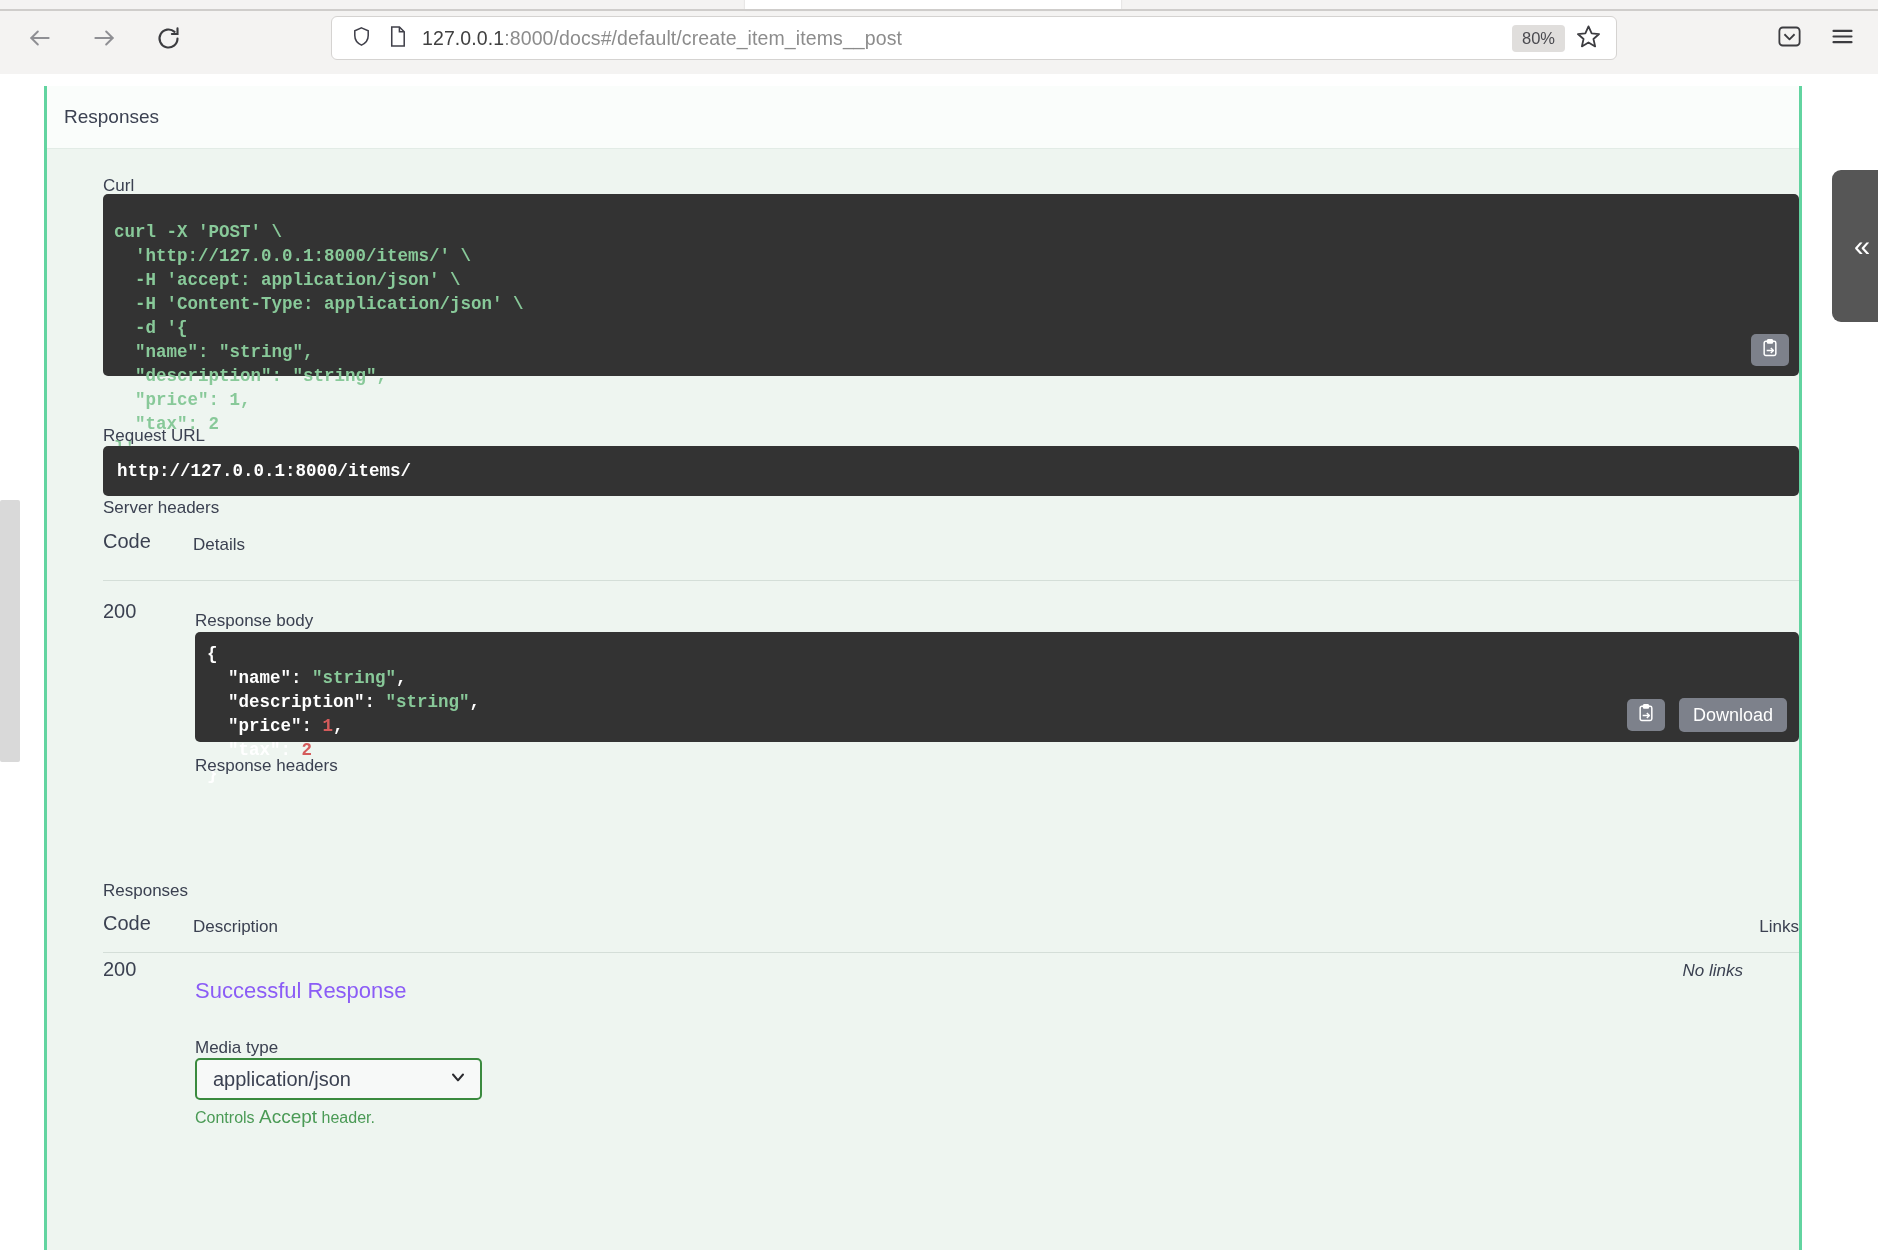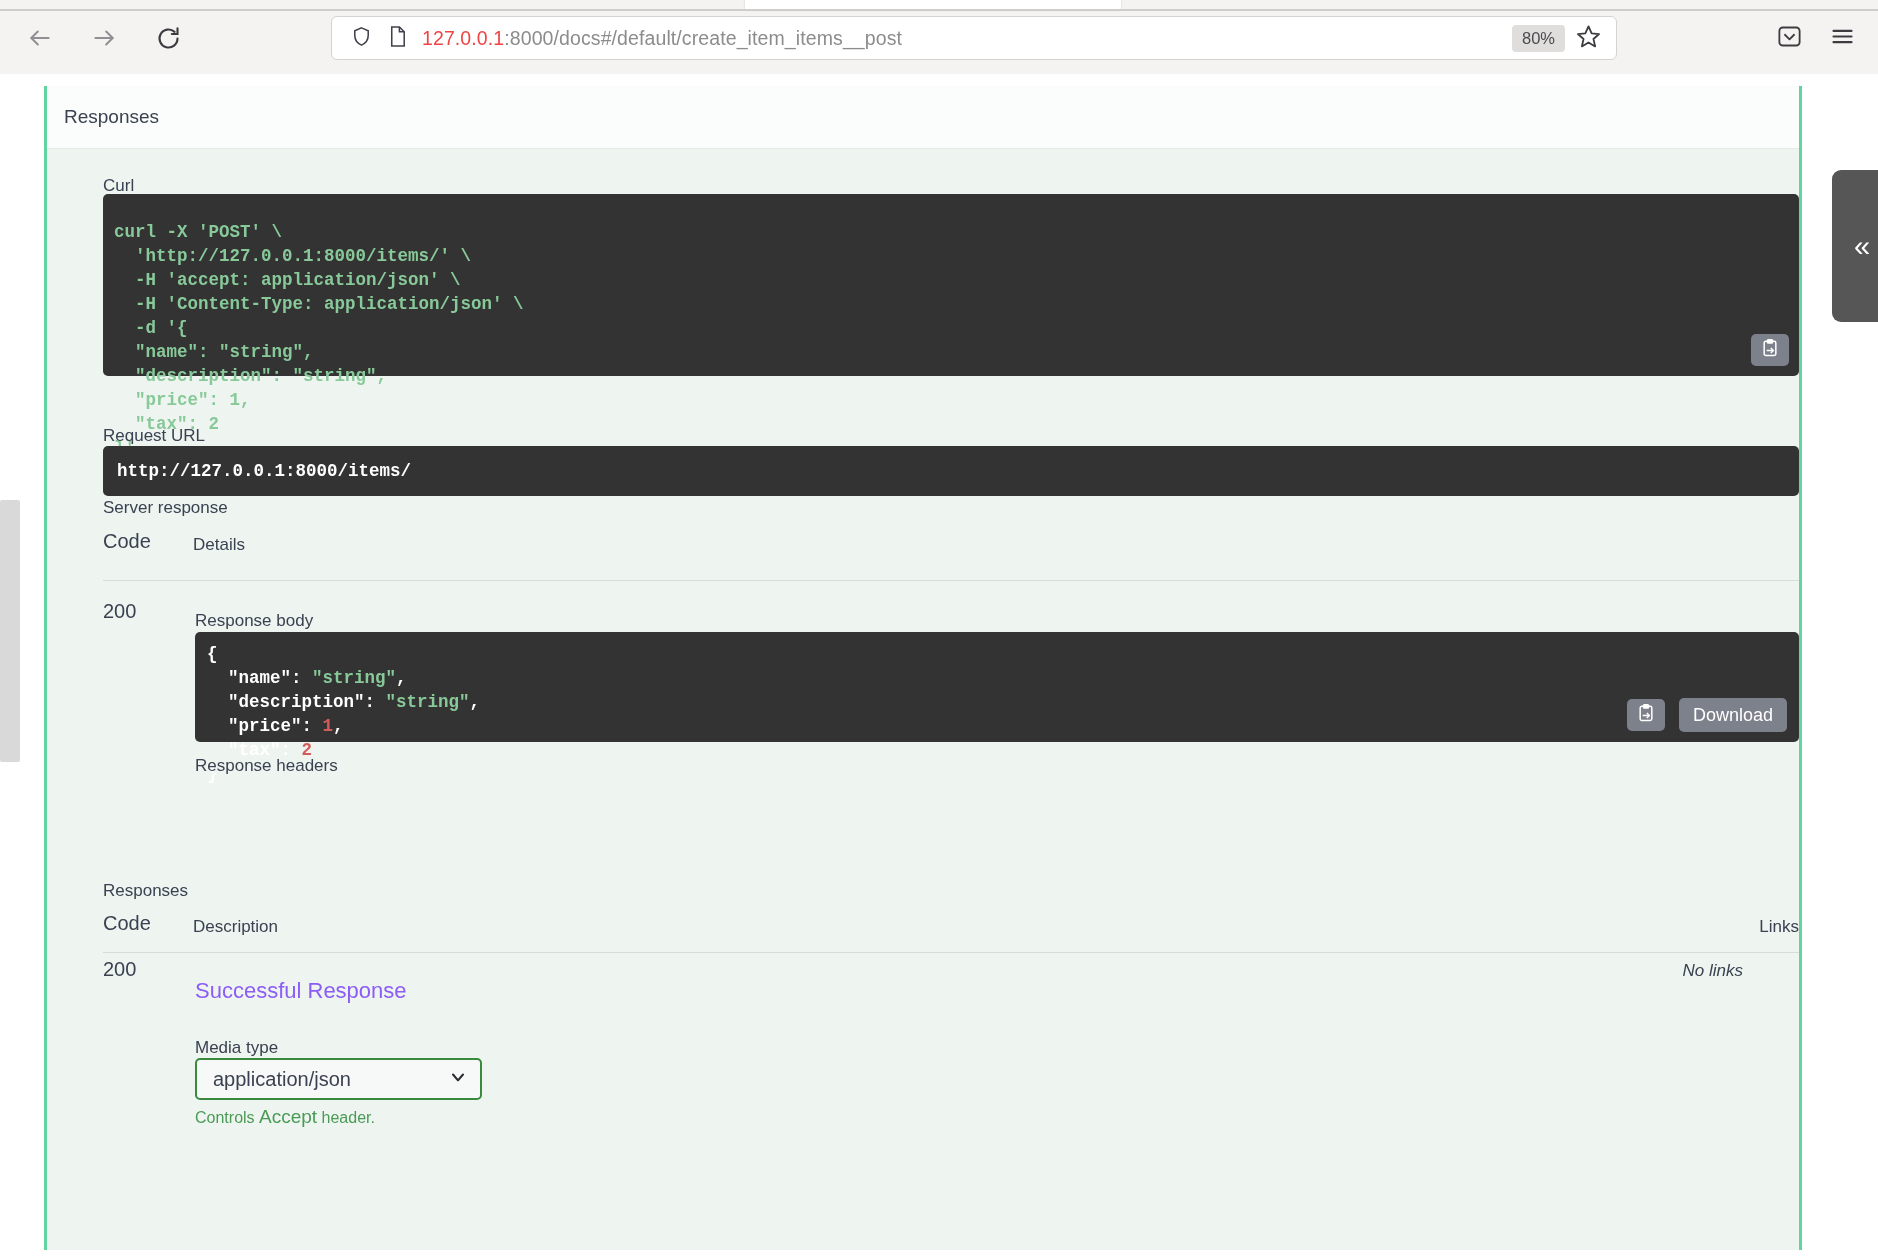--- a/index.html
+++ b/index.html
@@ -40,21 +40,21 @@
   #urlbar {
     position: absolute; left: 331px; top: 16px; width: 1286px; height: 44px;
     background: #ffffff; border: 1px solid #d5d3d1; border-radius: 6px;
     display: flex; align-items: center; padding: 0 10px 0 18px;
   }
   #shield-icon, #page-doc-icon { flex: 0 0 auto; margin-right: 14px; }
   #url-text {
     flex: 1 1 auto; font-size: 19.5px; color: #8c8c8c; letter-spacing: .1px;
     white-space: nowrap; overflow: hidden;
   }
-  #url-text .host { color: #ef4444; }
+  #url-text .host { color: #404040; }
   #zoom-badge {
     flex: 0 0 auto; font-size: 16.5px; color: #4a4a4f; background: #e0dedc;
     border-radius: 4px; padding: 4px 10px; margin-right: 10px;
   }
   #star-icon { flex: 0 0 auto; margin-right: 4px; }
   #chrome-right {
     position: absolute; right: 22px; top: 18px; height: 40px;
     display: flex; align-items: center; gap: 26px;
   }
 
@@ -328,21 +328,21 @@
           </svg>
         </span>
       </div>
     </div>
 
     <div id="requrl-label" class="section-label">Request URL</div>
     <div id="requrl-block" class="codeblock">
       <pre>http://127.0.0.1:8000/items/</pre>
     </div>
 
-    <div id="server-response-label" class="section-label">Server response</div>
+    <div id="server-response-label" class="section-label">Server headers</div>
 
     <div id="sr-head">
       <span class="col-code">Code</span>
       <span class="col-details">Details</span>
     </div>
     <div id="sr-divider"></div>
 
     <div id="sr-code-200">200</div>
 
     <div id="respbody-label" class="section-label">Response body</div>

